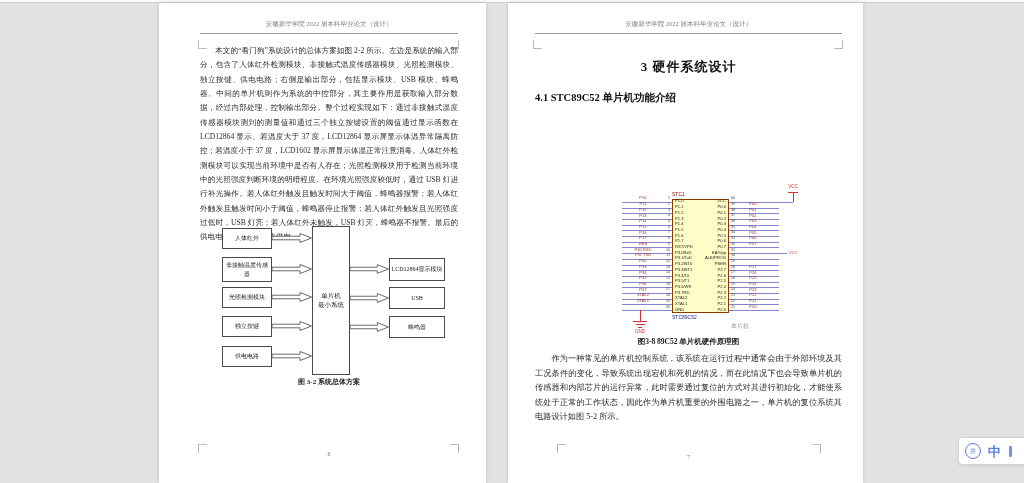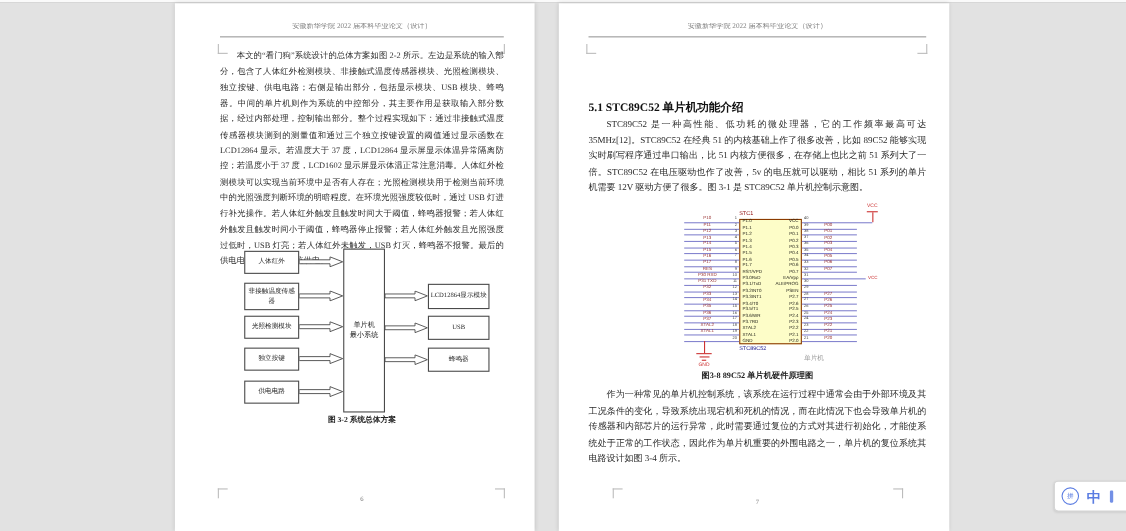--- a/index.html
+++ b/index.html
@@ -126,22 +126,22 @@
   </div>
 
   <div class="page page-right">
     <div class="pg-header">安徽新华学院 2022 届本科毕业论文（设计）</div>
     <div class="pg-header-line"></div>
     <div class="crop tl" style="left:25px;top:37px;"></div>
     <div class="crop tr" style="left:326px;top:37px;"></div>
     <div class="crop bl" style="left:49px;top:441px;"></div>
     <div class="crop br" style="left:304px;top:441px;"></div>
 
-    <div class="section-title">5.1 STC89C52 单片机功能介绍</div>
-    <div class="body-text right-body1">STC89C52 是一种高性能、低功耗的微处理器，它的工作频率最高可达 35MHz[12]。STC89C52 在经典 51 的内核基础上作了很多改善，比如 89C52 能够实现实时刷写程序通过串口输出，比 51 内核方便很多，在存储上也比之前 51 系列大了一倍。STC89C52 在电压驱动也作了改善，5v 的电压就可以驱动，相比 51 系列的单片机需要 12V 驱动方便了很多。图 3-1 是 STC89C52 单片机控制示意图。</div>
+    <div class="chapter-title">3  硬件系统设计</div>
+    <div class="section-title">4.1 STC89C52 单片机功能介绍</div>
 
     <div class="schematic">
       <div class="chip-ref">STC1</div>
       <div class="chip"></div>
       <div class="chip-part">STC89C52</div>
       <div class="chip-label">单片机</div>
 
       <div id="pin-rows">
           <div class="wire" style="left: 87px; top: 16.85px; width: 50px;"></div>
           <div class="wire" style="left: 194px; top: 16.85px; width: 64px;"></div>
@@ -306,21 +306,21 @@
       <div class="redline" style="left:257.5px;top:8px;width:1px;height:9px;"></div>
 
       <div class="redline" style="left:104.5px;top:125px;width:1px;height:11px;"></div>
       <div class="redline" style="left:98px;top:136px;width:14px;height:1.2px;"></div>
       <div class="redline" style="left:100.5px;top:139px;width:9px;height:1.2px;"></div>
       <div class="redline" style="left:103px;top:142px;width:4px;height:1.2px;"></div>
       <div class="gnd-label">GND</div>
     </div>
 
     <div class="fig-caption cap-right">图3-8 89C52 单片机硬件原理图</div>
-    <div class="body-text right-body2">作为一种常见的单片机控制系统，该系统在运行过程中通常会由于外部环境及其工况条件的变化，导致系统出现宕机和死机的情况，而在此情况下也会导致单片机的传感器和内部芯片的运行异常，此时需要通过复位的方式对其进行初始化，才能使系统处于正常的工作状态，因此作为单片机重要的外围电路之一，单片机的复位系统其电路设计如图 3-4 所示。</div>
+    <div class="body-text right-body2">作为一种常见的单片机控制系统，该系统在运行过程中通常会由于外部环境及其工况条件的变化，导致系统出现宕机和死机的情况，而在此情况下也会导致单片机的传感器和内部芯片的运行异常，此时需要通过复位的方式对其进行初始化，才能使系统处于正常的工作状态，因此作为单片机重要的外围电路之一，单片机的复位系统其电路设计如图 5-2 所示。</div>
     <div class="page-num">7</div>
   </div>
 
   <div class="ime">
     <div class="ime-circle">
       <span>拼</span>
     </div>
     <div class="ime-mode">中</div>
     <div class="ime-sliver"></div>
   </div>

